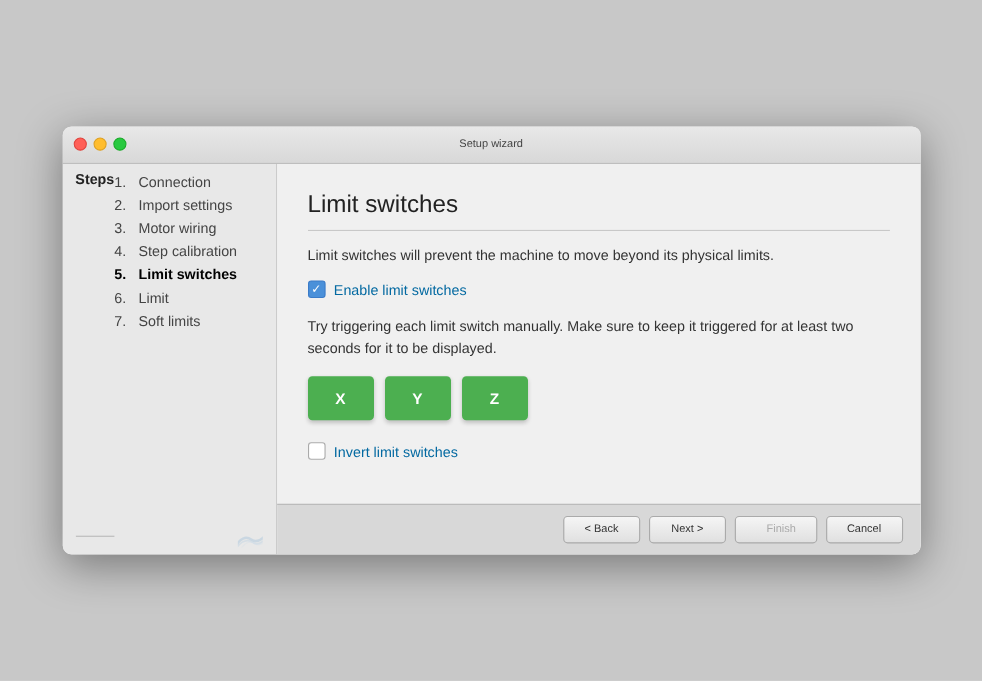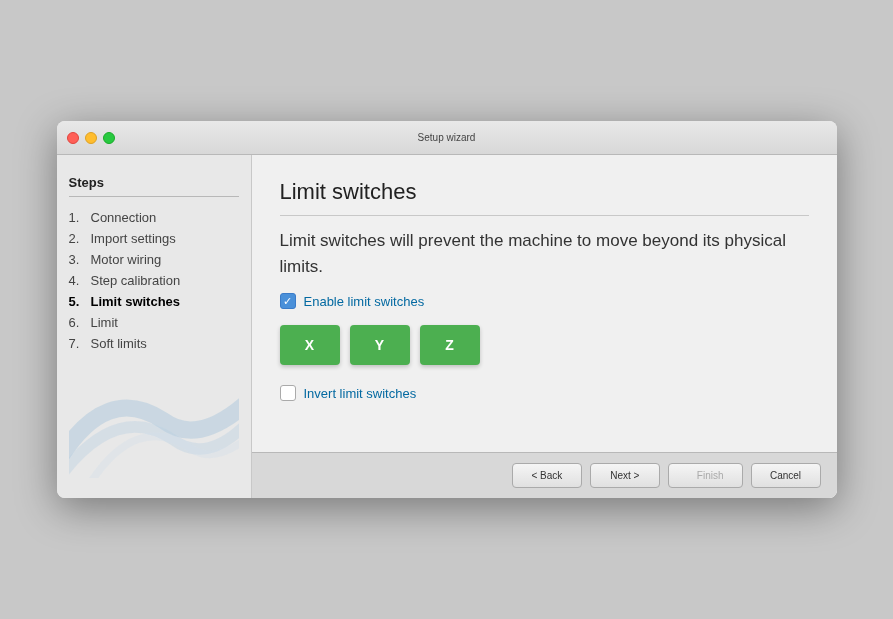--- a/index.html
+++ b/index.html
@@ -53,23 +53,23 @@
     .tl-minimize { background: #ffbd2e; border: 1px solid #dea123; }
     .tl-maximize { background: #28c940; border: 1px solid #1aab29; }
     .content-area {
       display: flex;
       flex: 1;
     }
     .sidebar {
       width: 195px;
       background: #e8e8e8;
       border-right: 1px solid #c8c8c8;
-      padding: 20px 12px;
-      display: flex;
-      flex-direction: column;
+      padding: 6px 12px;
+      display: flex;
+      flex-direction: row;
     }
     .sidebar-title {
       font-weight: bold;
       font-size: 13px;
       margin-bottom: 10px;
       padding-bottom: 6px;
       border-bottom: 1px solid #b8b8b8;
       color: #222;
     }
     .sidebar-steps {
@@ -114,21 +114,21 @@
     }
     .page-title {
       font-size: 22px;
       font-weight: 300;
       color: #222;
       margin-bottom: 12px;
       padding-bottom: 10px;
       border-bottom: 1px solid #c8c8c8;
     }
     .description {
-      font-size: 17px;
+      font-size: 13px;
       color: #333;
       margin-bottom: 14px;
       line-height: 1.5;
     }
     .checkbox-row {
       display: flex;
       align-items: center;
       gap: 8px;
       margin-bottom: 16px;
     }
@@ -272,20 +272,21 @@
         <h1 class="page-title">Limit switches</h1>
         <p class="description">Limit switches will prevent the machine to move beyond its physical limits.</p>
 
         <div class="checkbox-row">
           <div class="checkbox-custom">
             <span class="checkmark">✓</span>
           </div>
           <label class="checkbox-label">Enable limit switches</label>
         </div>
 
+        <p class="trigger-description">Try triggering each limit switch manually. Make sure to keep it triggered for at least two seconds for it to be displayed.</p>
 
         <div class="axis-buttons">
           <button class="axis-btn">X</button>
           <button class="axis-btn">Y</button>
           <button class="axis-btn">Z</button>
         </div>
 
         <div class="checkbox-row">
           <div class="checkbox-unchecked"></div>
           <label class="checkbox-label">Invert limit switches</label>

